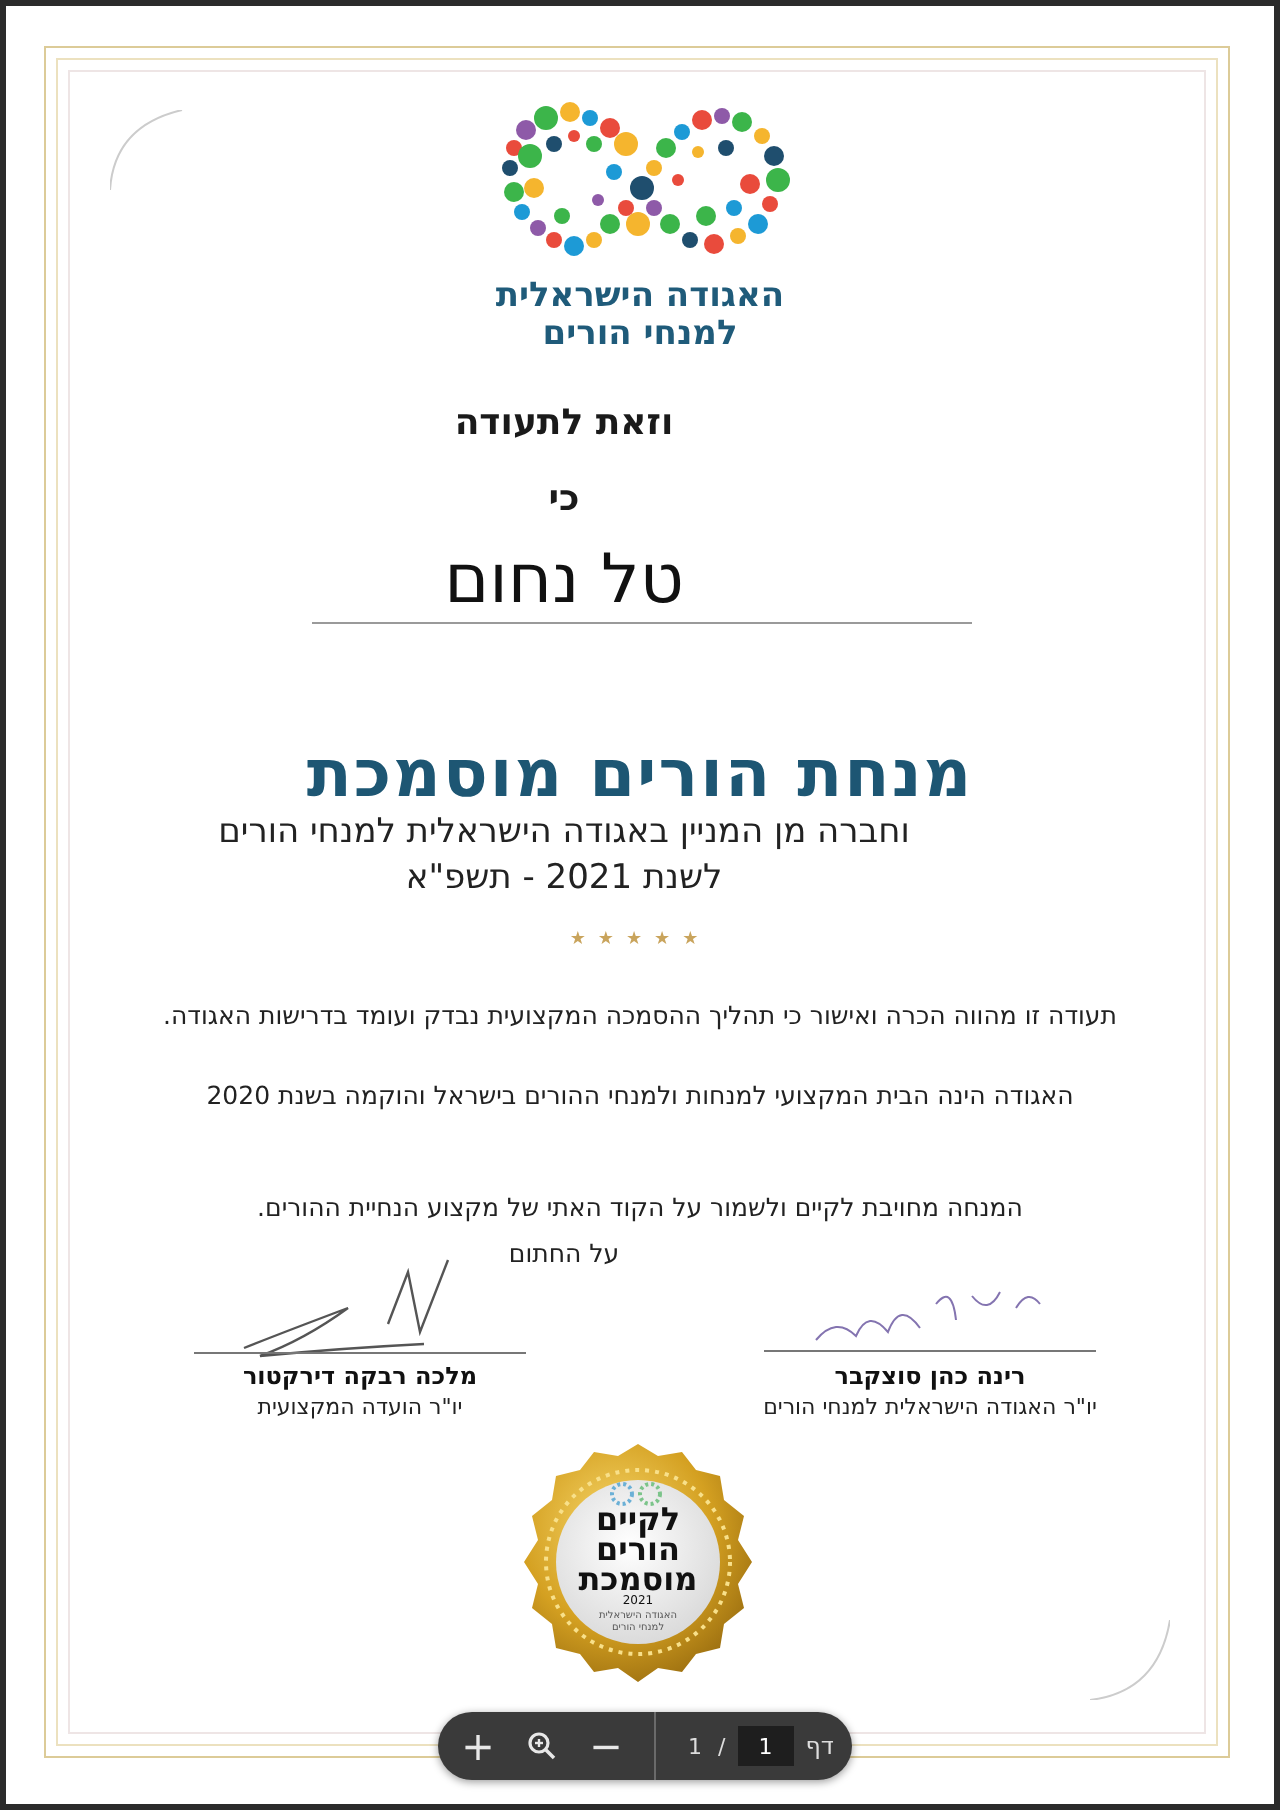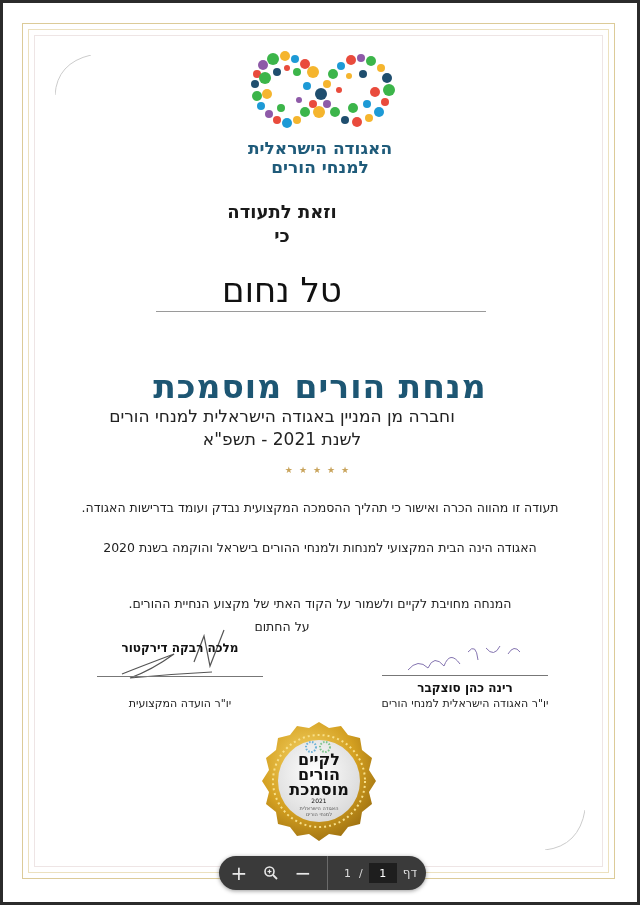--- a/index.html
+++ b/index.html
@@ -125,41 +125,41 @@
     <circle cx="64" cy="36" r="4" fill="#1d9ad6"></circle>
       <circle cx="56" cy="50" r="3" fill="#8e5aa8"></circle>
     <circle cx="38" cy="58" r="4" fill="#3cb54a"></circle>
       <circle cx="96" cy="40" r="3" fill="#e94b3c"></circle>
   </g>
 </svg>
 <div class="org-name" style="top:139px;">האגודה הישראלית</div>
 <div class="org-name" style="top:158px;">למנחי הורים</div>
 
 <div class="center-text" style="top:201px;font-size:18px;font-weight:bold;line-height:22px;">וזאת לתעודה</div>
-<div class="center-text" style="top:225px;font-size:18px;font-weight:bold;line-height:22px;">כי</div>
+<div class="center-text" style="top:239px;font-size:18px;font-weight:bold;line-height:22px;">כי</div>
 
 <div class="center-text" style="top:270px;font-size:34px;line-height:40px;color:#111;">טל נחום</div>
 <div class="name-line"></div>
 
 <div class="title-main" style="top:368px;">מנחת הורים מוסמכת</div>
 <div class="center-text" style="top:406px;font-size:17px;line-height:20px;color:#222;">וחברה מן המניין באגודה הישראלית למנחי הורים</div>
 <div class="center-text" style="top:429px;font-size:17px;line-height:20px;color:#222;">לשנת 2021 - תשפ"א</div>
 <div class="stars" style="top:465px;">★★★★★</div>
 
 <div class="body-line" style="top:500px;">תעודה זו מהווה הכרה ואישור כי תהליך ההסמכה המקצועית נבדק ועומד בדרישות האגודה.</div>
 <div class="body-line" style="top:540px;">האגודה הינה הבית המקצועי למנחות ולמנחי ההורים בישראל והוקמה בשנת 2020</div>
 <div class="body-line" style="top:580px;margin-top:16px;">המנחה מחויבת לקיים ולשמור על הקוד האתי של מקצוע הנחיית ההורים.</div>
 
 <div class="center-text" style="top:619px;font-size:12.5px;color:#222;">על החתום</div>
 
 <svg style="position:absolute;left:112px;top:626px;width:120px;height:58px;" viewBox="0 0 120 58">
   <path d="M10 48 Q30 40 62 28 Q40 44 18 52 Q60 48 100 46 M82 36 L92 10 L98 40 L112 4" stroke="#555" stroke-width="1.2" fill="none"></path>
 </svg>
 <div class="sig-line" style="left:97px;top:676px;width:166px;"></div>
-<div class="sig-name" style="left:97px;top:641px;width:166px;">מלכה רבקה דירקטור</div>
+<div class="sig-name" style="left:97px;top:681px;width:166px;">מלכה רבקה דירקטור</div>
 <div class="sig-role" style="left:97px;top:697px;width:166px;">יו"ר הועדה המקצועית</div>
 
 <svg style="position:absolute;left:404px;top:640px;width:120px;height:38px;" viewBox="0 0 120 38">
   <path d="M4 30 Q14 18 24 28 Q30 14 40 26 Q46 10 56 24 M64 12 Q72 2 74 20 M82 8 Q90 18 96 6 M104 14 Q110 4 116 12" stroke="#8474b0" stroke-width="1" fill="none"></path>
 </svg>
 <div class="sig-line" style="left:382px;top:675px;width:166px;"></div>
 <div class="sig-name" style="left:372px;top:681px;width:186px;">רינה כהן סוצקבר</div>
 <div class="sig-role" style="left:362px;top:697px;width:206px;">יו"ר האגודה הישראלית למנחי הורים</div>
 
 <svg class="seal" viewBox="0 0 126 124">

